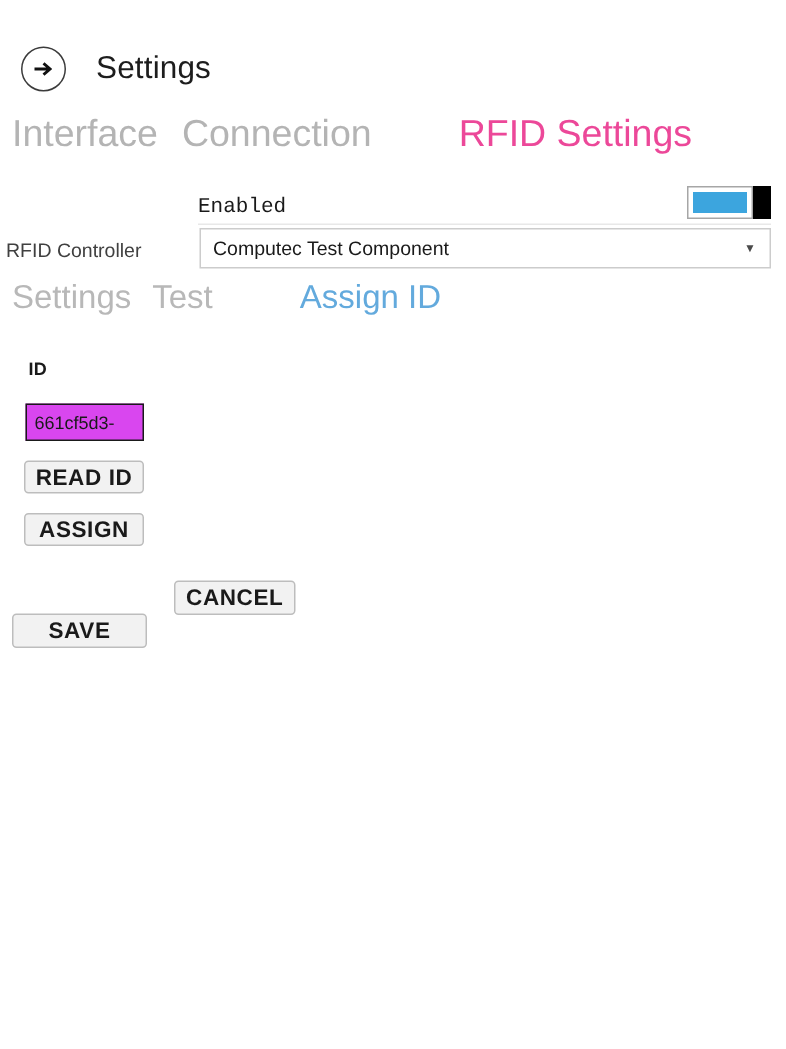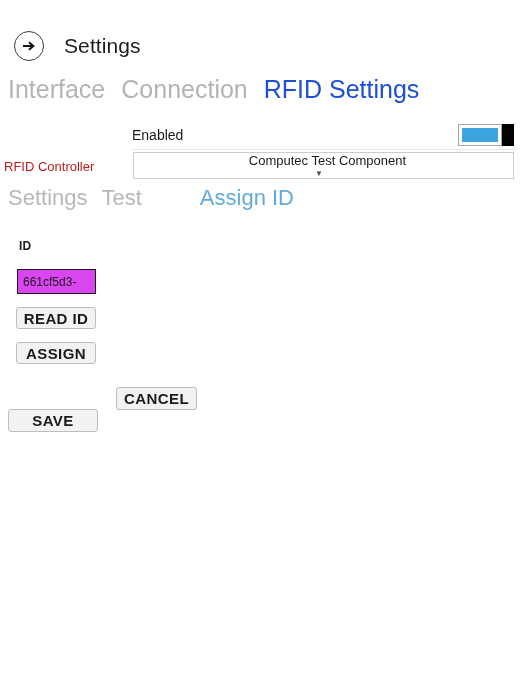--- a/index.html
+++ b/index.html
@@ -63,33 +63,35 @@
   }
   .tab {
     font-size: 25px;
     font-weight: 300;
     color: #b4b4b4;
     white-space: nowrap;
     cursor: pointer;
     line-height: 1.1;
   }
   .tab.active {
-    color: #1d4ed8;
+    color: #ec4899;
+    margin-left: 42px;
   }
 
   
   .enabled-row {
     position: absolute;
     left: 132px;
     top: 124px;
     width: 382px;
     height: 22px;
     display: flex;
-    align-items: center;
+    align-items: flex-end;
     justify-content: space-between;
+    font-family: Liberation Mono, monospace;
   }
   .enabled-label {
     font-size: 14px;
     color: #1a1a1a;
     font-weight: 400;
   }
   .toggle {
     width: 56px;
     height: 22px;
     display: flex;
@@ -131,35 +133,34 @@
     left: 0;
     top: 152px;
     width: 524px;
     height: 30px;
   }
   .controller-label {
     position: absolute;
     left: 4px;
     top: 7px;
     font-size: 13px;
-    color: #b91c1c;
+    color: #404040;
   }
   .select-box {
     position: absolute;
     left: 133px;
     top: 0;
     width: 381px;
     height: 27px;
     border: 1px solid #cccccc;
     background: #ffffff;
     box-sizing: border-box;
     display: flex;
     align-items: center;
     cursor: pointer;
-    flex-direction: column;
   }
   .select-value {
     font-size: 13px;
     color: #1a1a1a;
     margin-left: 8px;
     flex: 1 1 auto;
     white-space: nowrap;
     overflow: hidden;
     text-overflow: ellipsis;
   }

